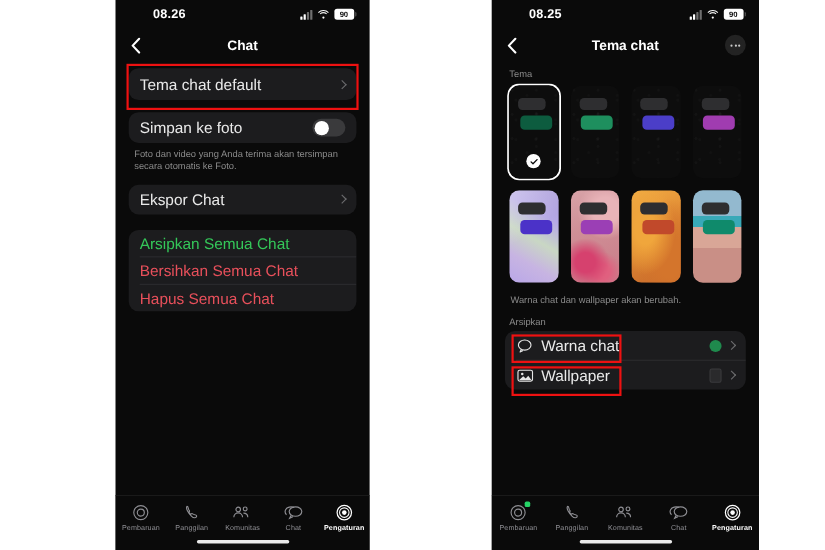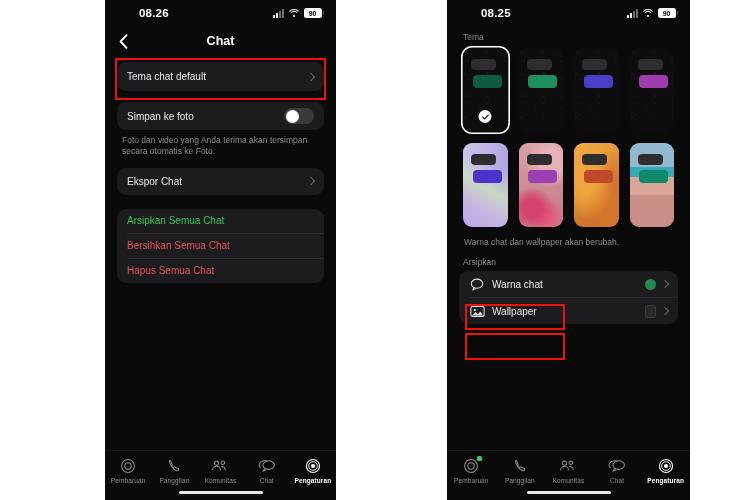--- a/index.html
+++ b/index.html
@@ -102,21 +102,21 @@
     border-radius: 9px;
     overflow: hidden;
   }
   .row {
     display:flex; align-items:center;
     height: 27px;
     padding: 0 10px;
     position: relative;
     cursor: pointer;
   }
-  .row-label { font-size: 10px; color:#eaeaea; flex: 1; }
+  .row-label { font-size: 14px; color:#eaeaea; flex: 1; }
   .chev {
     width:6px; height:6px;
     border-right:1.3px solid #6c6c6e;
     border-top:1.3px solid #6c6c6e;
     transform: rotate(45deg);
     margin-left: 6px;
     flex: 0 0 auto;
   }
   .divider { height:1px; background:#2c2c2e; margin-left:10px; }
   .hint {
@@ -425,20 +425,33 @@
           </div>
         <div class="batt">
           <div class="batt-body">
               <div class="batt-num">90</div>
             </div>
           <div class="batt-tip"></div>
         </div>
       </div>
     </div>
 
+    <div class="navbar">
+      <div class="nav-back">
+        <svg width="9" height="15" viewBox="0 0 9 15">
+            <path d="M7.5 1.2 1.6 7.5l5.9 6.3" fill="none" stroke="#ffffff" stroke-width="1.9" stroke-linecap="round" stroke-linejoin="round"></path>
+          </svg>
+      </div>
+      <div class="nav-title">Tema chat</div>
+      <div class="nav-more">
+          <i></i>
+          <i></i>
+          <i></i>
+        </div>
+    </div>
 
     <div class="content">
 
       <div class="section-label">Tema</div>
 
       <div class="theme-grid">
 
         <div class="thumb-wrap selected">
           <div class="thumb">
             <div class="doodle"></div>

